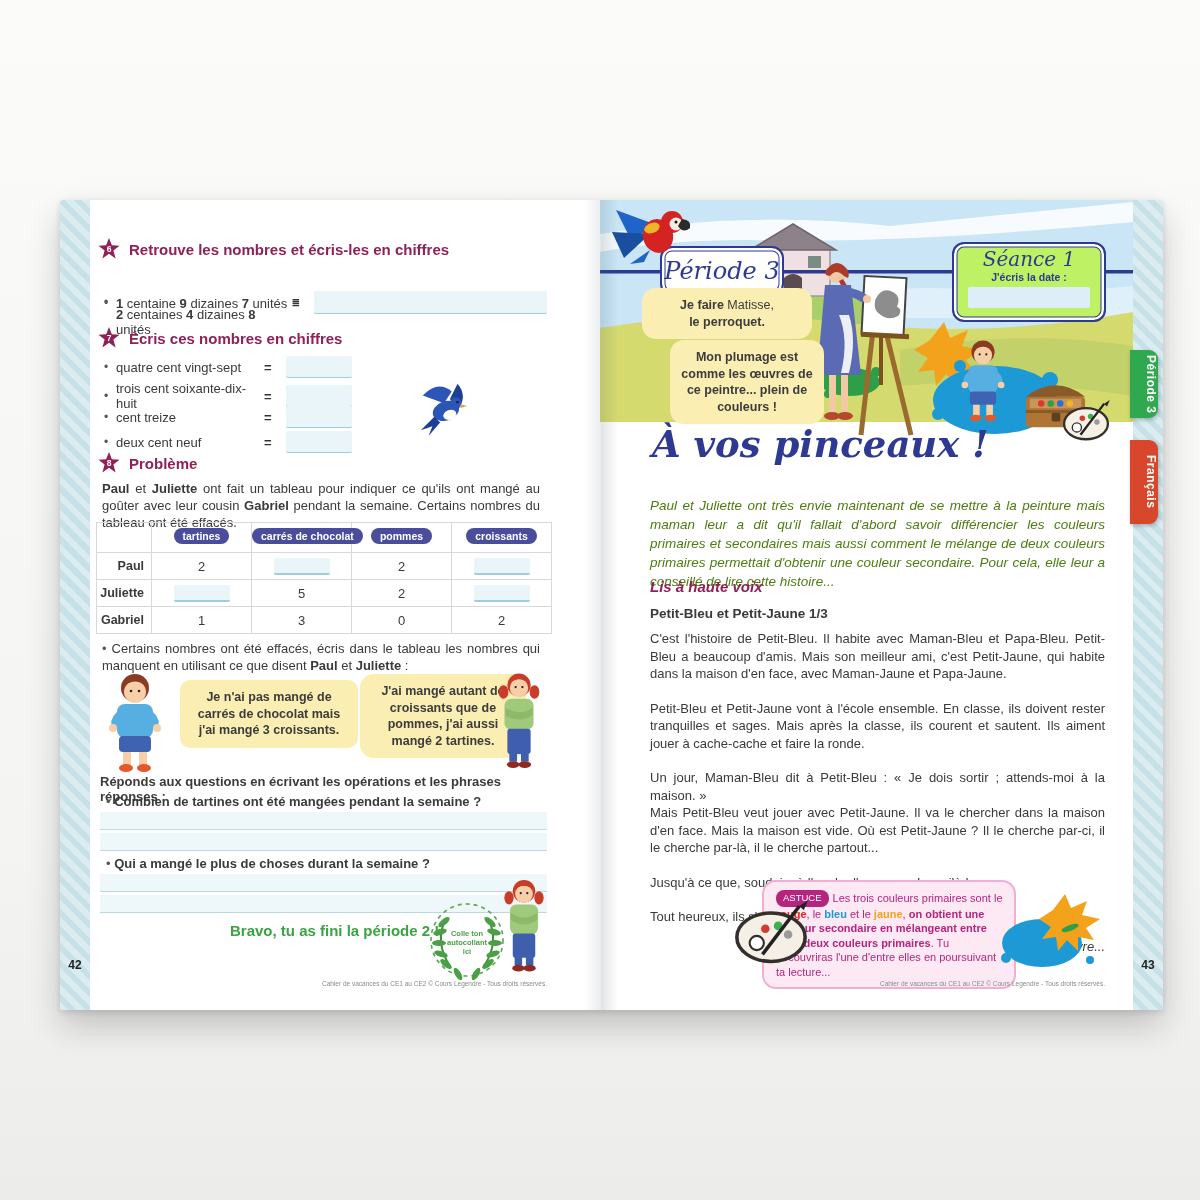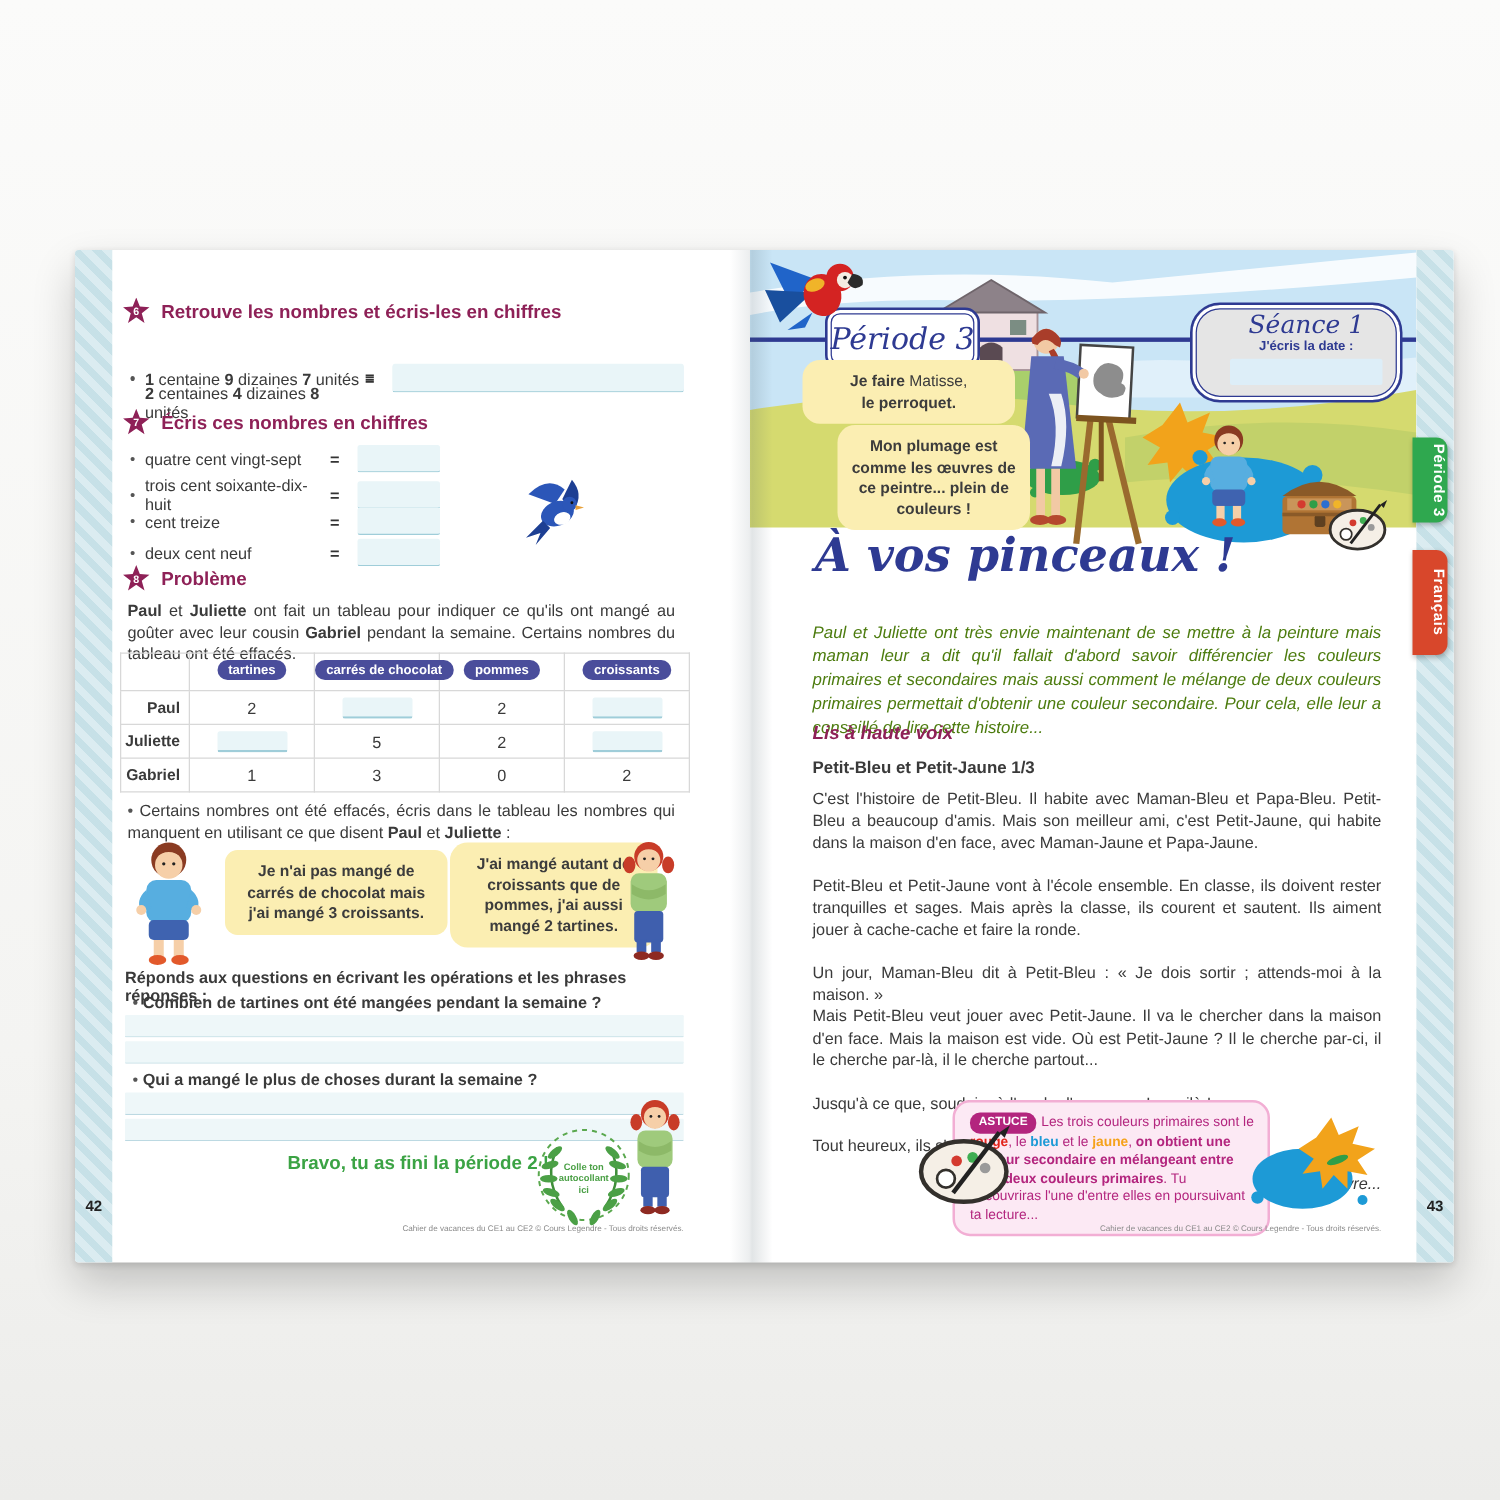--- a/index.html
+++ b/index.html
@@ -82,40 +82,40 @@
 
   
   .cursive{font-family:"DejaVu Serif",serif;font-style:italic;color:var(--navy);}
   .period-box{
     position:absolute;background:#fff;border:2px solid var(--navy);border-radius:12px;
     box-shadow:inset 0 0 0 2.5px #fff,inset 0 0 0 3.5px var(--navy);
     display:flex;align-items:center;justify-content:center;
   }
   .period-box .t{font-size:24px;}
   .seance-box{
-    position:absolute;background:#e5e5e5;border:2px solid var(--navy);border-radius:24px;
+    position:absolute;background:#bef264;border:2px solid var(--navy);border-radius:12px;
     box-shadow:inset 0 0 0 2.5px #fff,inset 0 0 0 3.5px var(--navy);
-    text-align:center;padding-top:4px;padding-left:16px;
+    text-align:center;padding-top:4px;
   }
   .seance-box .t{font-size:20px;line-height:22px;}
   .seance-box .dl{font-size:10.5px;font-weight:bold;color:var(--navy);margin-top:1px;}
   .datefield{width:122px;height:21px;background:#ddeef8;margin:4px auto 0;border-radius:2px;}
   .main-title{font-size:37px;font-weight:bold;}
   .red-head{color:var(--red_heading);font-weight:bold;font-size:14px;text-align:right;}
   .it-intro{font-size:13.5px;line-height:19px;font-style:italic;text-align:justify;color:#4d7c0f;}
   .lis{color:var(--heading_magenta);font-weight:bold;font-size:15px;font-style:italic;}
   .story-title{font-weight:bold;font-size:13.5px;}
   .story p{margin:0 0 17px 0;font-size:13px;line-height:17.5px;text-align:justify;white-space:pre-line;}
   .asuivre{text-align:right;font-style:italic;font-size:13px;margin-top:-4px;}
   .astuce{
     position:absolute;background:var(--astuce_bg);border:2px solid var(--astuce_border);border-radius:14px;
     padding:8px 10px 8px 12px;font-size:11px;line-height:14.5px;color:var(--astuce_magenta);
   }
   .astuce .pill2{
-    display:inline-block;background:var(--astuce_magenta);color:#fff;font-weight:bold;font-size:9.5px;
+    display:inline-block;background:var(--astuce_magenta);color:#fff;font-weight:normal;font-size:9.5px;
     border-radius:8px;padding:1px 7px;margin-right:4px;vertical-align:1px;
   }
   .tab{
     position:absolute;left:1070px;width:28px;border-radius:0 9px 9px 0;
     color:#fff;font-weight:bold;font-size:12px;
     writing-mode:vertical-rl;text-align:center;letter-spacing:.5px;
     box-shadow:1px 2px 4px rgba(0,0,0,.25);
   }
   .tab.green{top:150px;height:68px;background:var(--tab_green);}
   .tab.red{top:240px;height:84px;background:var(--tab_red);}

